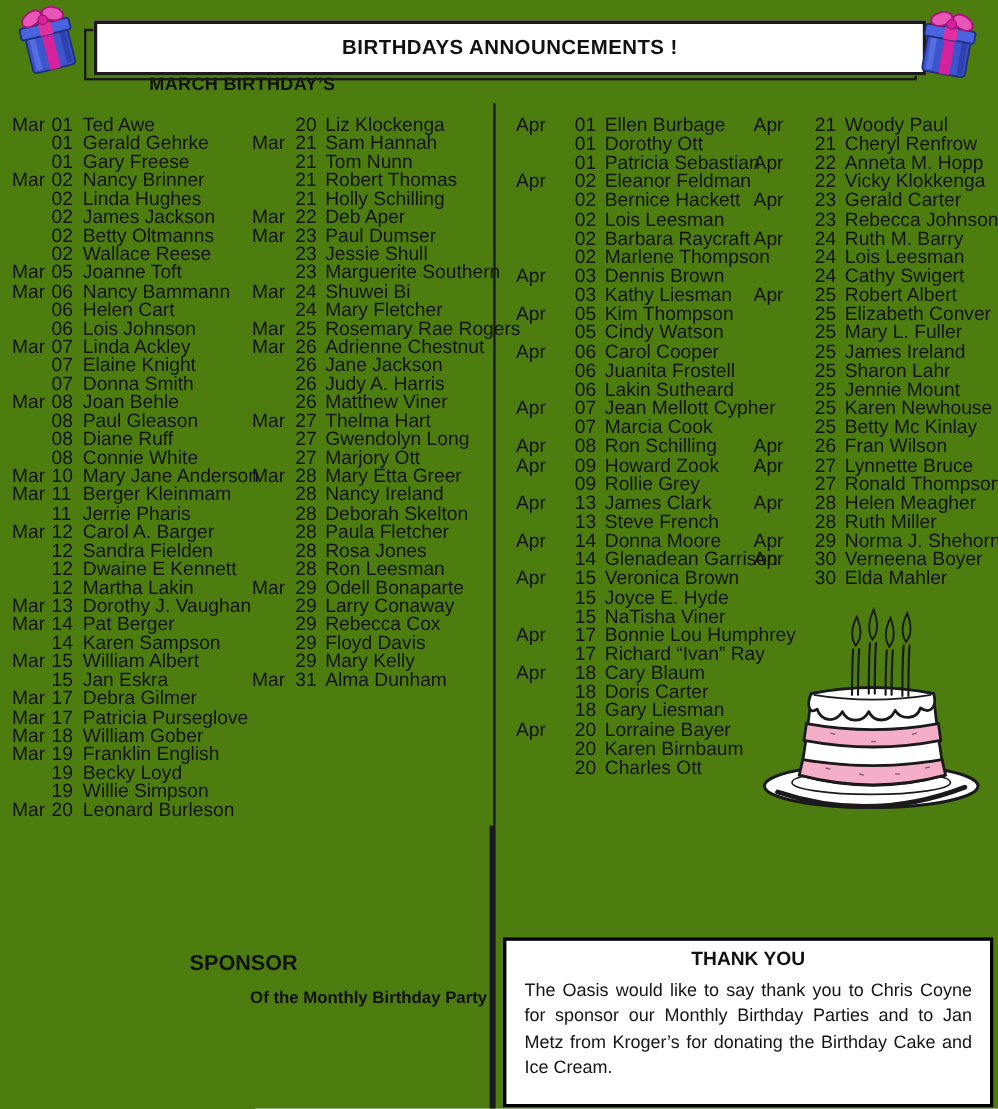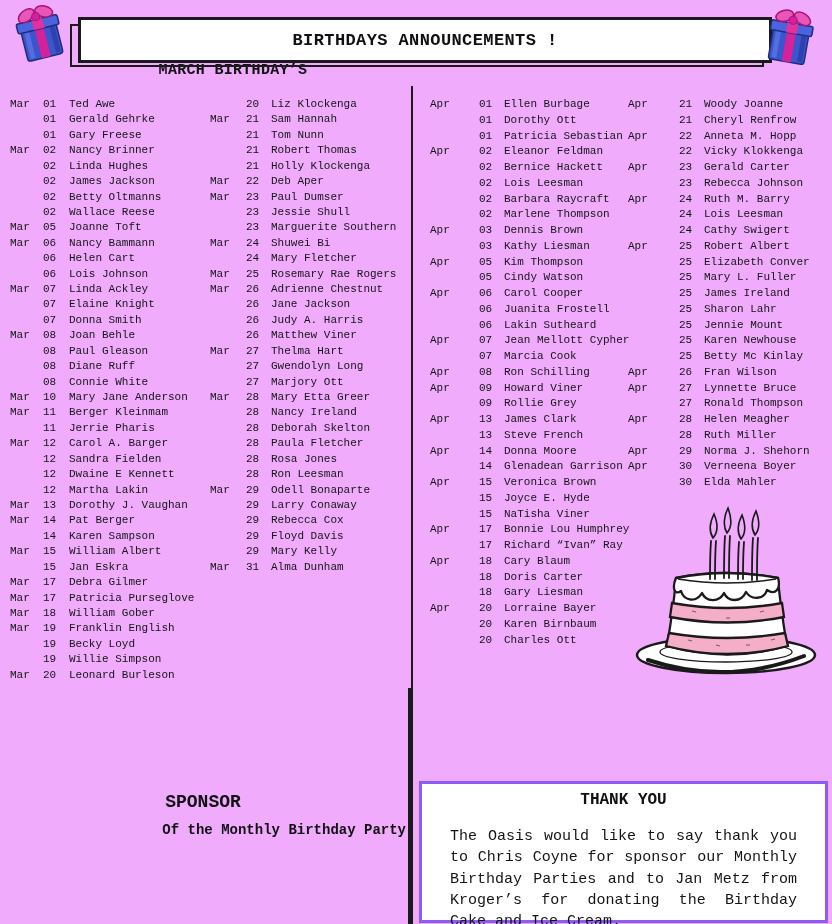--- a/index.html
+++ b/index.html
@@ -1,71 +1,71 @@
 <!DOCTYPE html>
 <html><head>
 <meta charset="utf-8">
 <style>
   html,body{margin:0;padding:0;background:#ffffff;}
   .page{
     position:relative;width:832px;height:924px;overflow:hidden;
-    background:#f0abfc;color:#1f1f1f;
-    font-family:Liberation Mono, monospace;
+    background:#4d7c0f;color:#1f1f1f;
+    font-family:Liberation Sans, sans-serif;
   }
   
   .banner-shadow{
     position:absolute;left:70px;top:24px;width:690px;height:39px;
     border:2.5px solid #1a1a1a;background:transparent;z-index:1;
   }
   .banner-box{
     position:absolute;left:78px;top:17px;width:688px;height:40px;
     border:3px solid #1a1a1a;background:#ffffff;z-index:2;
     display:flex;align-items:center;justify-content:center;
   }
   .banner-title{
     font-weight:bold;font-size:17px;letter-spacing:.4px;color:#111;
   }
   .gift{position:absolute;z-index:3;}
   .gift-left{left:8px;top:2px;}
   .gift-right{left:758px;top:6px;}
   
   .sec-header{
     position:absolute;top:62px;text-align:center;font-weight:bold;
-    font-size:15px;letter-spacing:.3px;color:#111;margin-left:31px;
+    font-size:15px;letter-spacing:.3px;color:#111;
   }
   .sec-march{left:0;width:404px;}
   .sec-april{left:415px;width:417px;}
   
   .divider-thin{position:absolute;left:411px;top:86px;width:2px;height:602px;background:#1a1a1a;}
   .divider-thick{position:absolute;left:408px;top:688px;width:5px;height:236px;background:#1a1a1a;}
   
-  .list{position:absolute;top:97px;font-size:11px;color:#141414;}
+  .list{position:absolute;top:97px;font-size:16px;color:#141414;}
   .list .row{display:flex;white-space:nowrap;}
   .list .m{display:inline-block;flex:0 0 auto;}
   .list .d{display:inline-block;flex:0 0 auto;}
   .list .n{flex:1 1 auto;}
   .list-march{line-height:15.42px;}
   .list-april{line-height:15.75px;}
   .col-m1{left:10px;width:194px;}  .col-m1 .m{width:33px;} .col-m1 .d{width:26px;}
   .col-m2{left:210px;width:200px;} .col-m2 .m{width:36px;} .col-m2 .d{width:25px;}
   .col-a1{left:430px;width:196px;} .col-a1 .m{width:49px;} .col-a1 .d{width:25px;}
   .col-a2{left:628px;width:204px;} .col-a2 .m{width:51px;} .col-a2 .d{width:25px;}
   
   .cake{position:absolute;left:626px;top:492px;}
   
   .sponsor{position:absolute;left:0;top:792px;width:406px;text-align:center;color:#111;}
   .sponsor .s1{font-weight:bold;font-size:18px;margin:0 0 10px 0;}
   .sponsor .s2{font-weight:bold;font-size:14px;margin:0;text-align:right;}
   
   .thanks{
     position:absolute;left:419px;top:781px;width:381px;height:120px;
-    border:3px solid #8b5cf6;background:#fff;padding:5px 11px 11px 11px;
+    border:3px solid #000000;background:#fff;padding:5px 11px 11px 11px;
   }
   .thanks .t-title{text-align:center;font-weight:bold;font-size:16px;margin:2px 0 6px 0;color:#111;}
-  .thanks .t-body{font-size:15px;line-height:1.42;text-align:justify;margin:17px;color:#141414;}
+  .thanks .t-body{font-size:15px;line-height:1.42;text-align:justify;margin:4px;color:#141414;}
 </style>
 </head>
 <body>
 
 <div class="page">
 
   <div class="banner-shadow"></div>
   <div class="banner-box">
     <span class="banner-title">BIRTHDAYS ANNOUNCEMENTS !</span>
   </div>
@@ -358,21 +358,21 @@
 
       <div class="row">
         <span class="m"></span>
         <span class="d">21</span>
         <span class="n">Robert Thomas</span>
       </div>
 
       <div class="row">
         <span class="m"></span>
         <span class="d">21</span>
-        <span class="n">Holly Klockenga</span>
+        <span class="n">Holly Schilling</span>
       </div>
 
       <div class="row">
         <span class="m">Mar</span>
         <span class="d">22</span>
         <span class="n">Deb Aper</span>
       </div>
 
       <div class="row">
         <span class="m">Mar</span>
@@ -631,21 +631,21 @@
 
       <div class="row">
         <span class="m">Apr</span>
         <span class="d">08</span>
         <span class="n">Ron Schilling</span>
       </div>
 
       <div class="row">
         <span class="m">Apr</span>
         <span class="d">09</span>
-        <span class="n">Howard Viner</span>
+        <span class="n">Howard Zook</span>
       </div>
 
       <div class="row">
         <span class="m"></span>
         <span class="d">09</span>
         <span class="n">Rollie Grey</span>
       </div>
 
       <div class="row">
         <span class="m">Apr</span>
@@ -735,21 +735,21 @@
         <span class="m"></span>
         <span class="d">20</span>
         <span class="n">Charles Ott</span>
       </div>
     </div>
   <div class="list list-april col-a2">
 
       <div class="row">
         <span class="m">Apr</span>
         <span class="d">21</span>
-        <span class="n">Woody Joanne</span>
+        <span class="n">Woody Paul</span>
       </div>
 
       <div class="row">
         <span class="m"></span>
         <span class="d">21</span>
         <span class="n">Cheryl Renfrow</span>
       </div>
 
       <div class="row">
         <span class="m">Apr</span>

